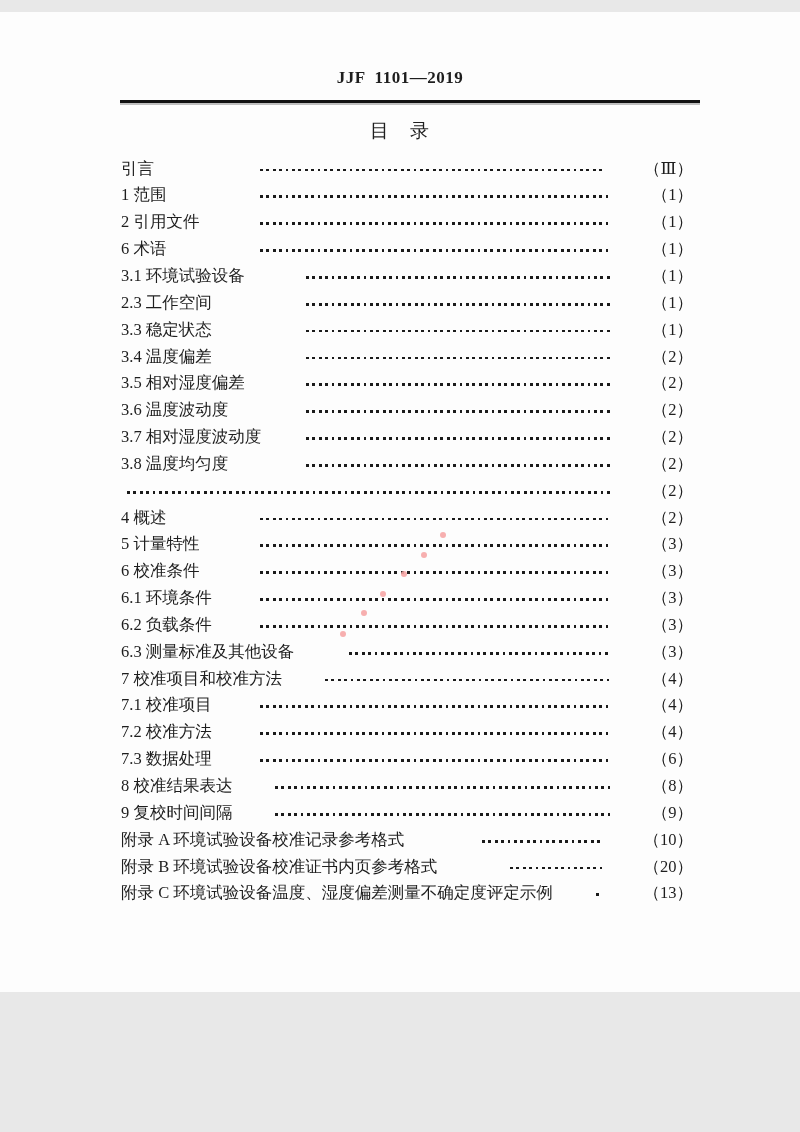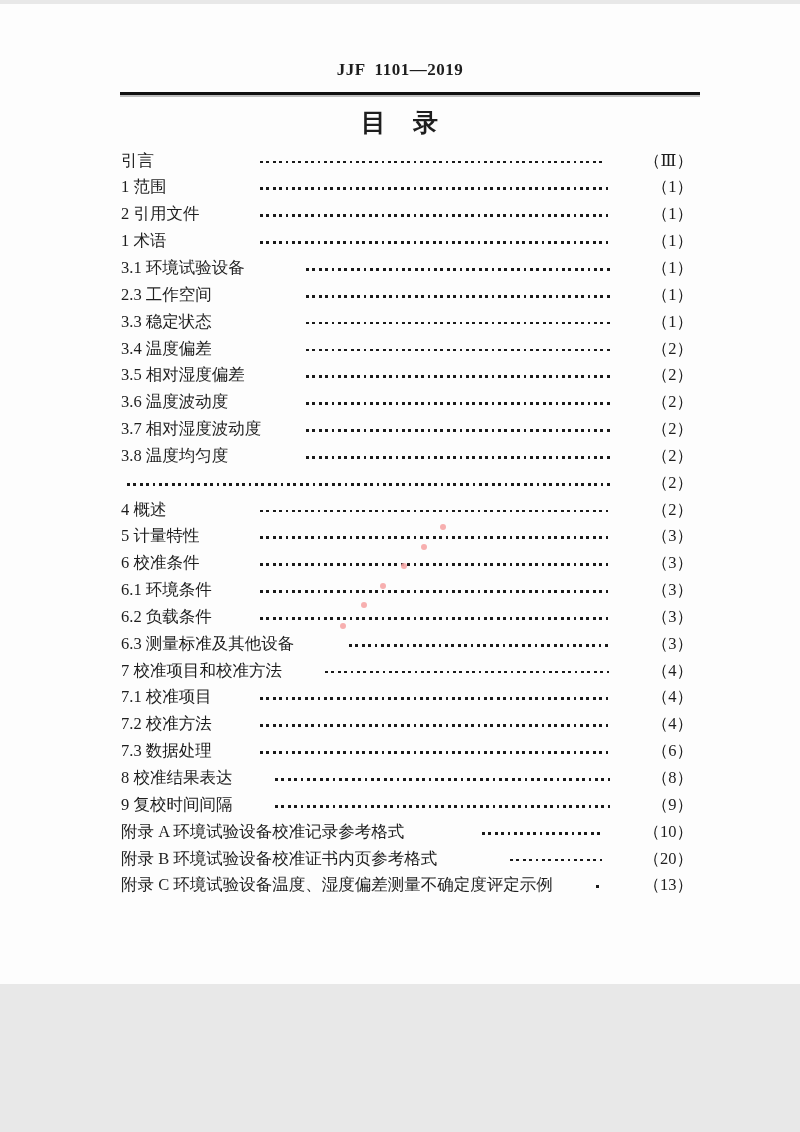--- a/index.html
+++ b/index.html
@@ -3,21 +3,21 @@
 <meta charset="utf-8">
 <style>
   * { margin: 0; padding: 0; box-sizing: border-box; }
   html, body { background: #e8e8e8; }
   body { font-family: "Liberation Serif", "DejaVu Serif", serif; }
 
   .page {
     position: relative;
     width: 800px;
     height: 980px;
-    margin: 4px auto;
+    margin: 12px auto;
     background: var(--bg, #fdfdfd);
     color: var(--ink, #1e1e1e);
     overflow: hidden;
   }
 
   .doc-header {
     padding-top: 56px;
     text-align: center;
     font-size: 17px;
     font-weight: bold;
@@ -30,22 +30,22 @@
     width: 580px;
     height: 2.6px;
     margin: 12px 0 0 120px;
     background: var(--rule, #111);
     box-shadow: 0 2px 0 rgba(140,140,140,0.55);
   }
 
   .doc-title {
     margin-top: 14px;
     text-align: center;
-    font-size: 25px;
-    font-weight: bold;
+    font-size: 19px;
+    font-weight: normal;
     line-height: 28px;
     letter-spacing: 1px;
     white-space: pre;
   }
 
   .toc-list {
     margin: 11px 107px 0 121px; 
   }
 
   .toc-row {
@@ -125,21 +125,21 @@
         <span class="toc-title tab-a">1 范围</span>
         <span class="toc-leader"></span>
         <span class="toc-page">（1）</span>
       </div>
       <div class="toc-row">
         <span class="toc-title tab-a">2 引用文件</span>
         <span class="toc-leader"></span>
         <span class="toc-page">（1）</span>
       </div>
       <div class="toc-row">
-        <span class="toc-title tab-a">1 术语</span>
+        <span class="toc-title tab-a">6 术语</span>
         <span class="toc-leader"></span>
         <span class="toc-page">（1）</span>
       </div>
       <div class="toc-row">
         <span class="toc-title tab-b">3.1 环境试验设备</span>
         <span class="toc-leader"></span>
         <span class="toc-page">（1）</span>
       </div>
       <div class="toc-row">
         <span class="toc-title tab-b">2.3 工作空间</span>

